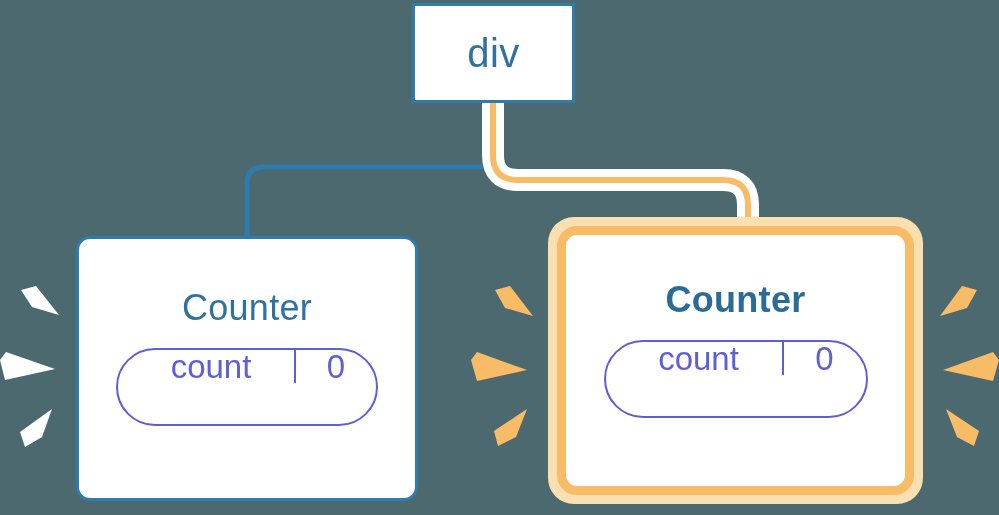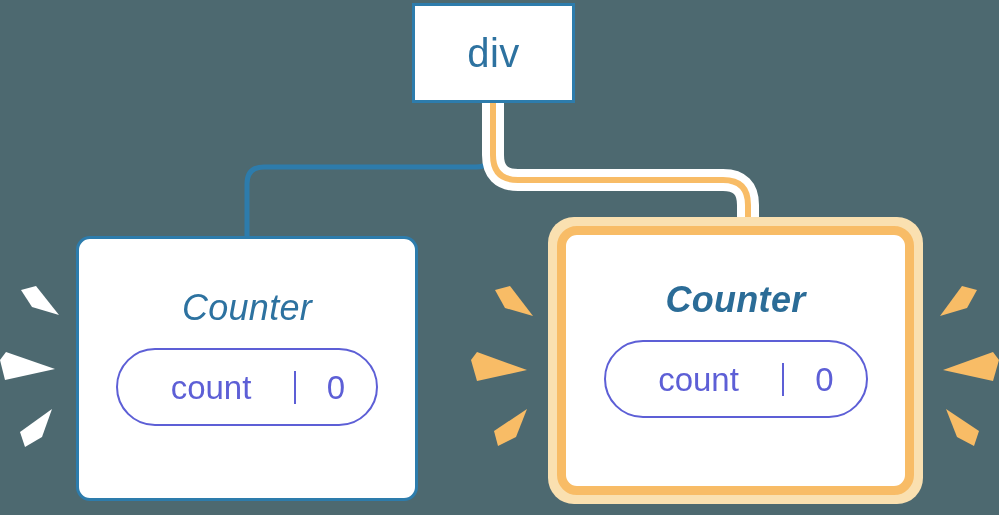--- a/index.html
+++ b/index.html
@@ -97,36 +97,35 @@
     flex-direction: column;
     align-items: center;
   }
 
   .card-title {
     font-size: 36px;
     color: #2d72a0;
     line-height: 1;
     margin-top: 50px;
     letter-spacing: 0.3px;
-    font-style: italic;
   }
   .card-left .card-title {
     font-weight: 400;
     margin-top: 51px;
   }
   .card-right-inner .card-title {
     font-weight: 700;
     color: #2b6c97;
     margin-top: 47px;
   }
 
   
   .pill {
     display: flex;
-    align-items: center;
+    align-items: flex-start;
     border: 2px solid #5d5fd6;
     border-radius: 999px;
     height: 78px;
     box-sizing: border-box;
     overflow: hidden;
   }
   .card-left .pill {
     margin-top: 22px;
     width: 262px;
   }

